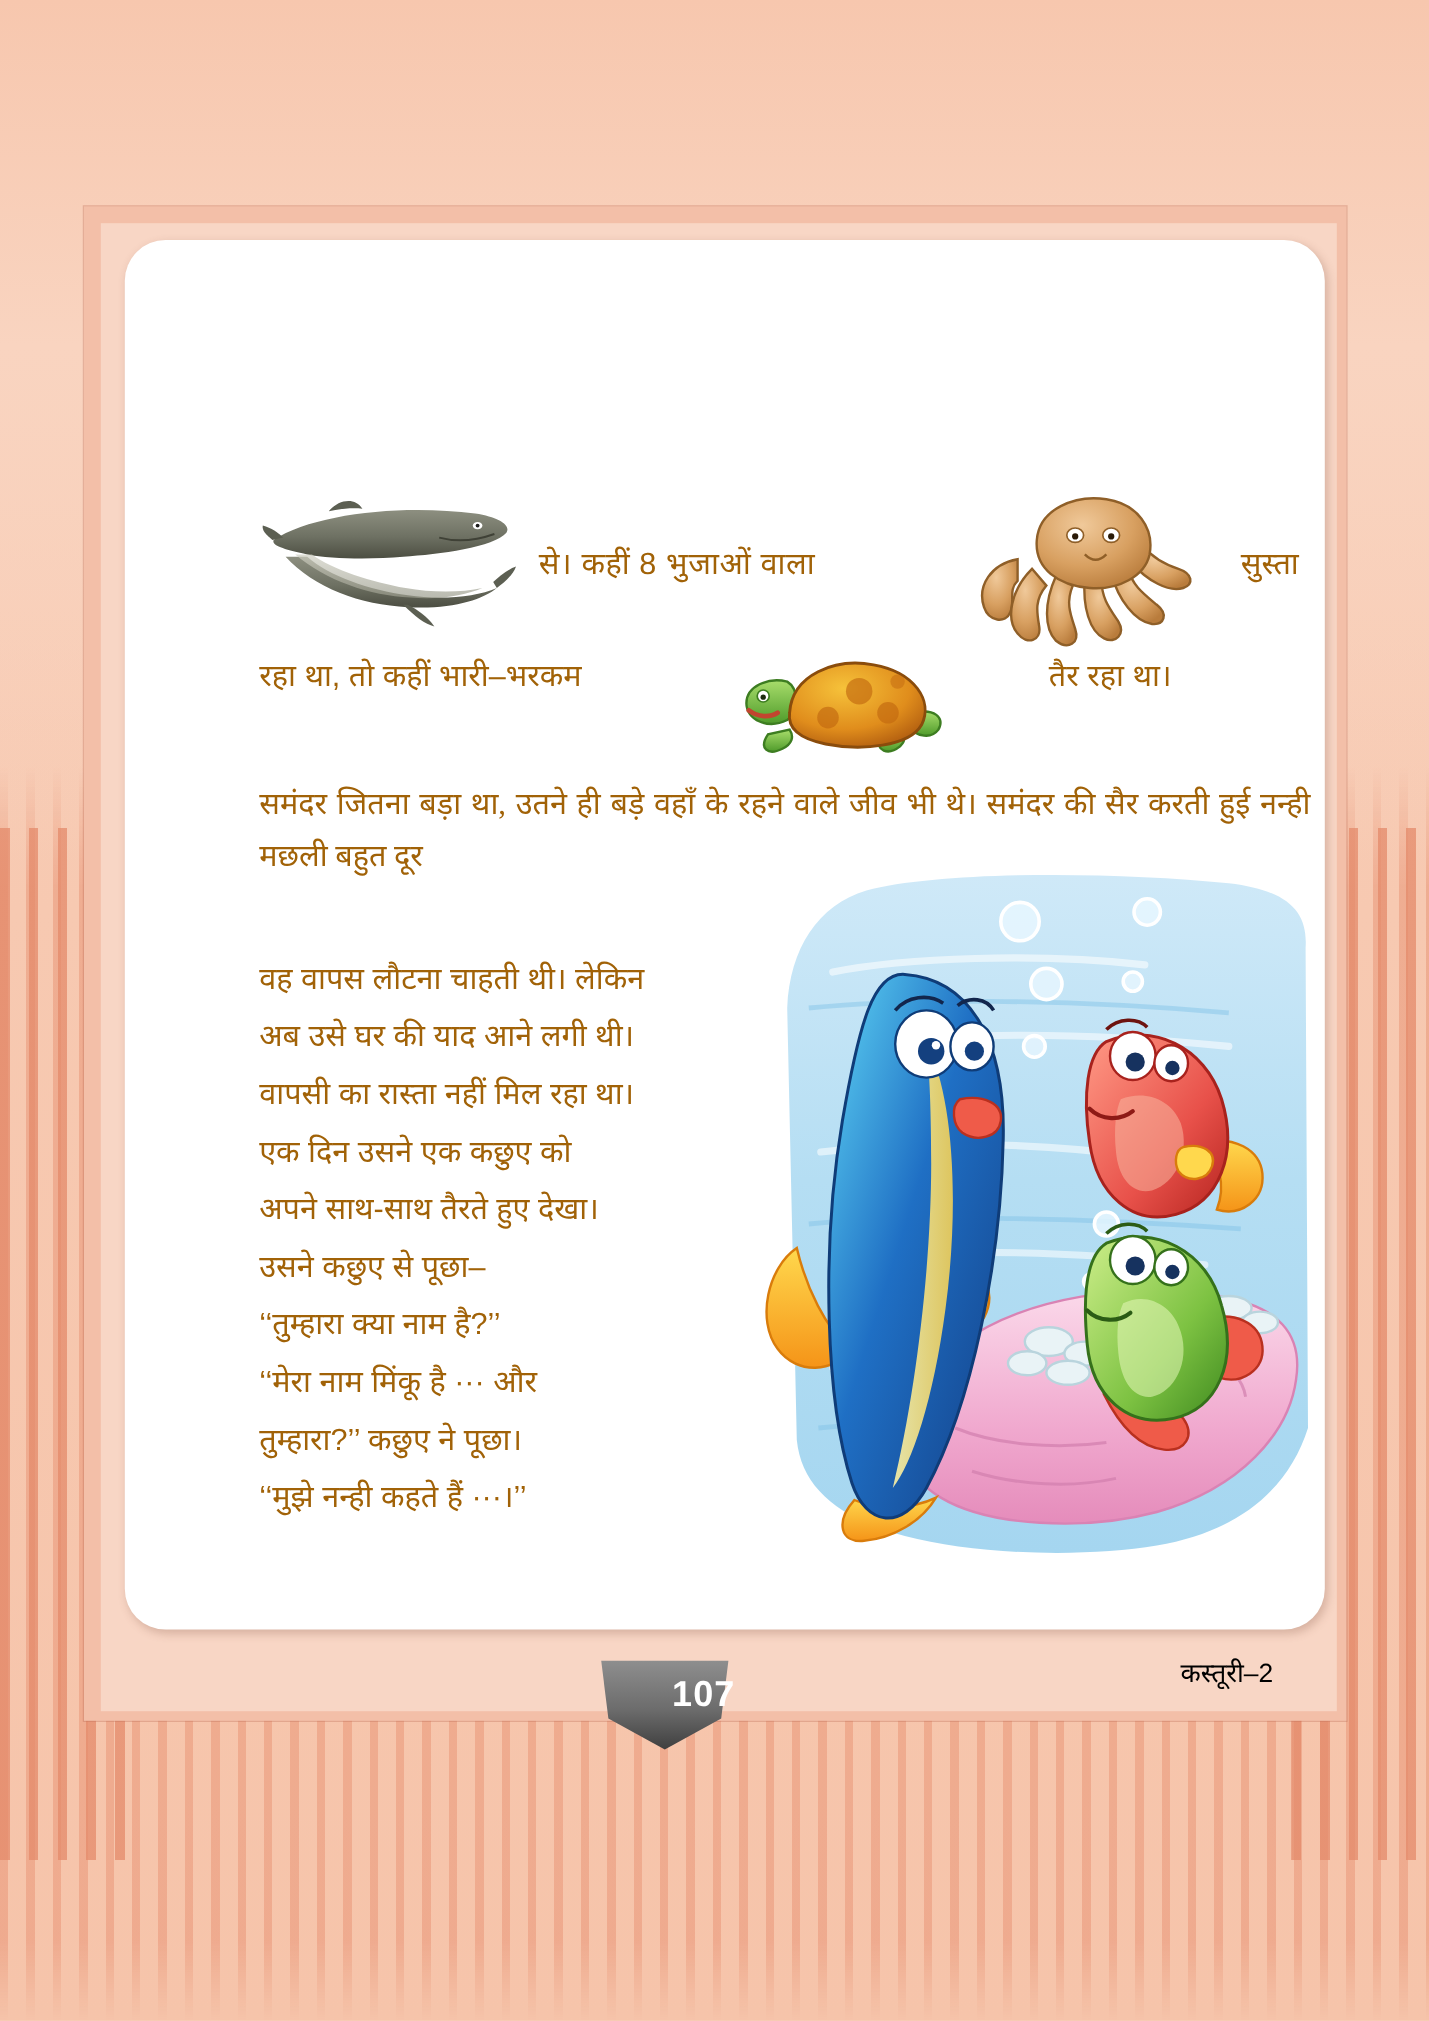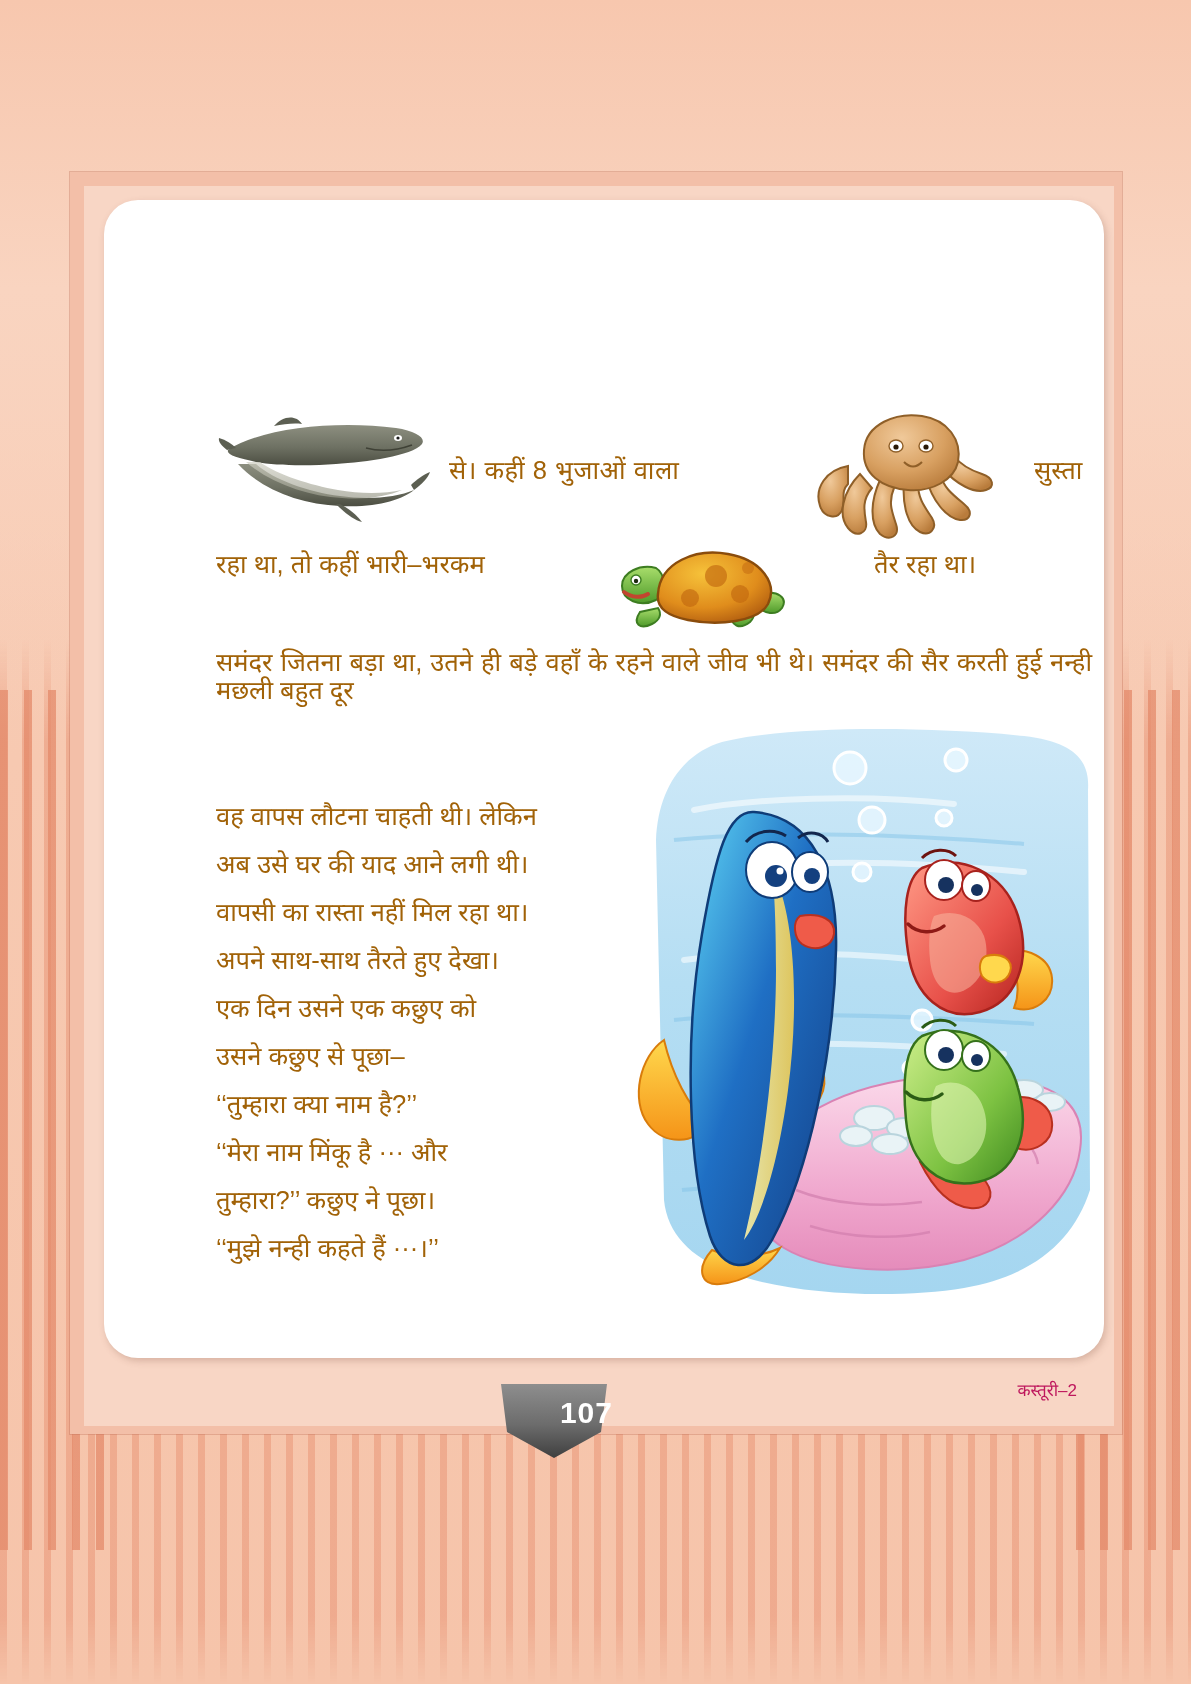--- a/index.html
+++ b/index.html
@@ -135,24 +135,25 @@
 
   .para-wide {
     position: absolute;
     left: 112px;
     top: 448px;
     width: 876px;
   }
   .para-wide p {
     margin: 0 0 0 0;
     font-size: 25.5px;
-    line-height: 28px;
+    line-height: 44px;
     text-align: justify;
     text-justify: inter-word;
     white-space: normal;
+    font-family: Liberation Serif, serif;
   }
 
   .col-left {
     position: absolute;
     left: 112px;
     top: 592px;
     width: 420px;
   }
   .col-left p {
     margin: 0;
@@ -208,24 +209,24 @@
     top: 14px;
     text-align: right;
     color: #ffffff;
     font-size: 30px;
     font-weight: bold;
     font-family: "Liberation Sans", sans-serif;
     letter-spacing: 1px;
   }
   .footer-mark {
     position: absolute;
-    right: 114px;
+    right: 130px;
     top: 1378px;
-    font-size: 17px;
-    color: #be185d;
+    font-size: 22px;
+    color: #000000;
     font-family: "Liberation Sans", "DejaVu Sans", sans-serif;
   }
 </style>
 </head>
 <body>
 
 <div class="bg-base"></div>
 <div class="bg-topglow"></div>
 <div class="bg-stripes"></div>
 <div class="bg-stripes-left"></div>
@@ -446,22 +447,22 @@
     <div class="hindi line-top-d">तैर रहा था।</div>
 
     <div class="para-wide">
       <p class="hindi">समंदर जितना बड़ा था, उतने ही बड़े वहाँ के रहने वाले जीव भी थे। समंदर की सैर करती हुई नन्ही मछली बहुत दूर</p>
     </div>
 
     <div class="col-left">
       <p class="hindi">वह वापस लौटना चाहती थी। लेकिन</p>
       <p class="hindi">अब उसे घर की याद आने लगी थी।</p>
       <p class="hindi">वापसी का रास्ता नहीं मिल रहा था।</p>
+      <p class="hindi">एक दिन उसने एक कछुए को</p>
       <p class="hindi">अपने साथ-साथ तैरते हुए देखा।</p>
-      <p class="hindi">एक दिन उसने एक कछुए को</p>
       <p class="hindi spread">उसने    कछुए    से    पूछा–</p>
       <p class="hindi">‘‘तुम्हारा क्या नाम है?’’</p>
       <p class="hindi">‘‘मेरा नाम मिंकू है ··· और</p>
       <p class="hindi">तुम्हारा?’’ कछुए ने पूछा।</p>
       <p class="hindi">‘‘मुझे नन्ही कहते हैं ···।’’</p>
     </div>
 
     <div class="tail-lines">
       <p class="hindi">‘‘तुम कहाँ रहती हो?’’ कछुए ने पूछा।</p>
 

